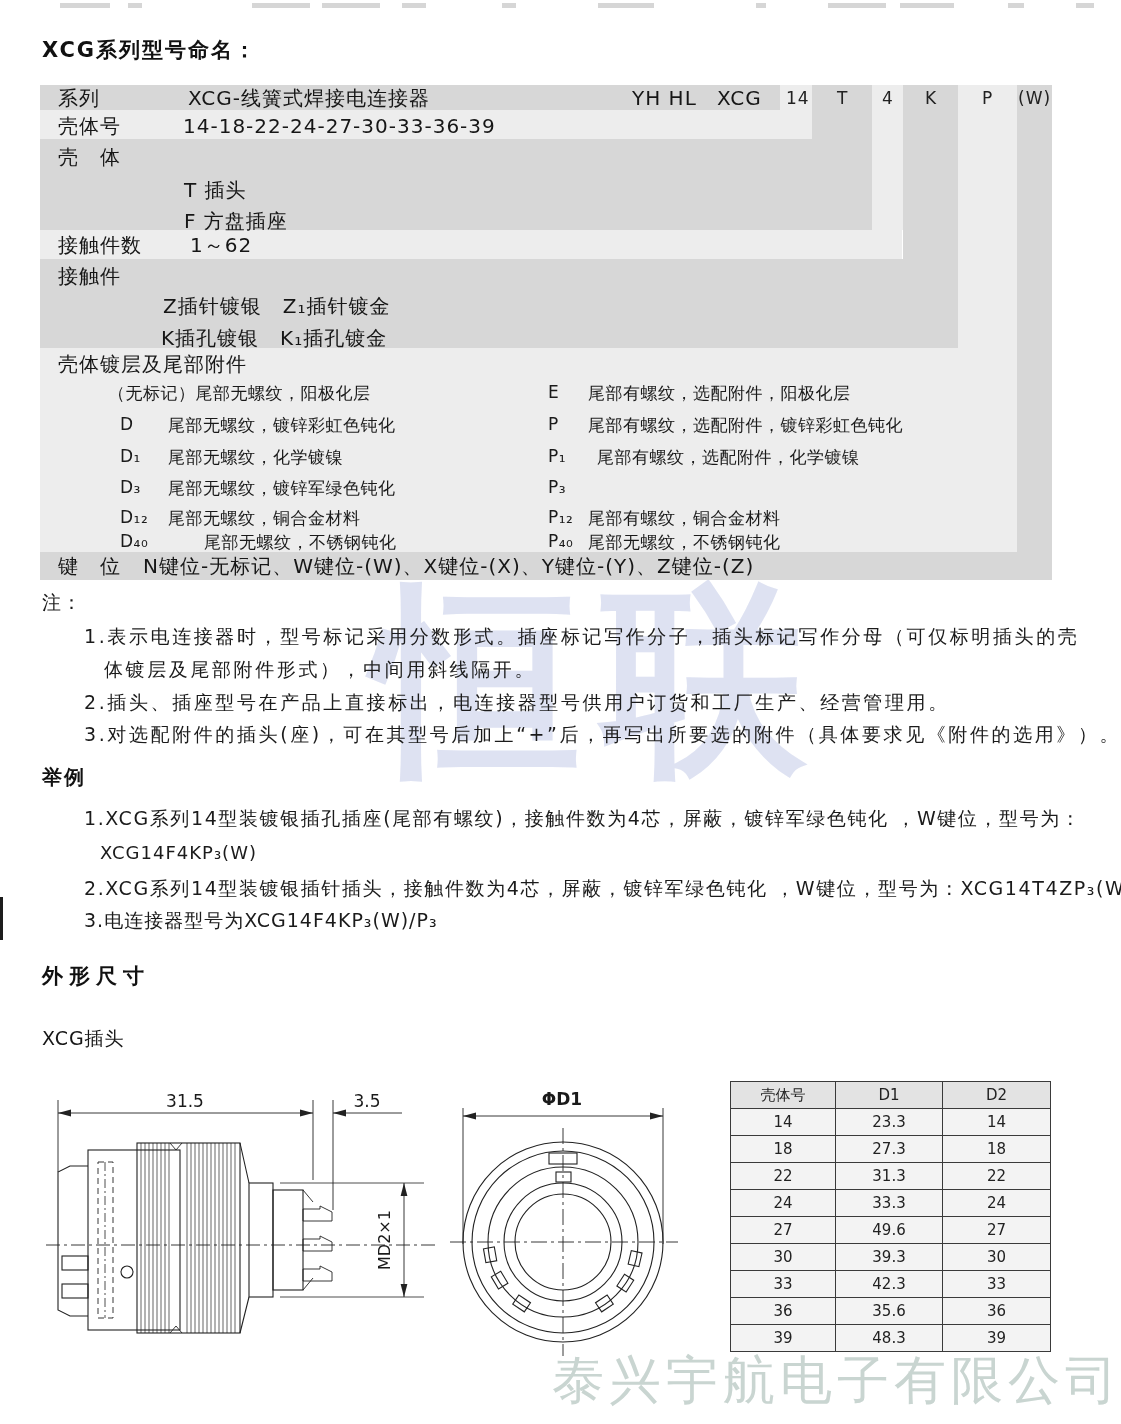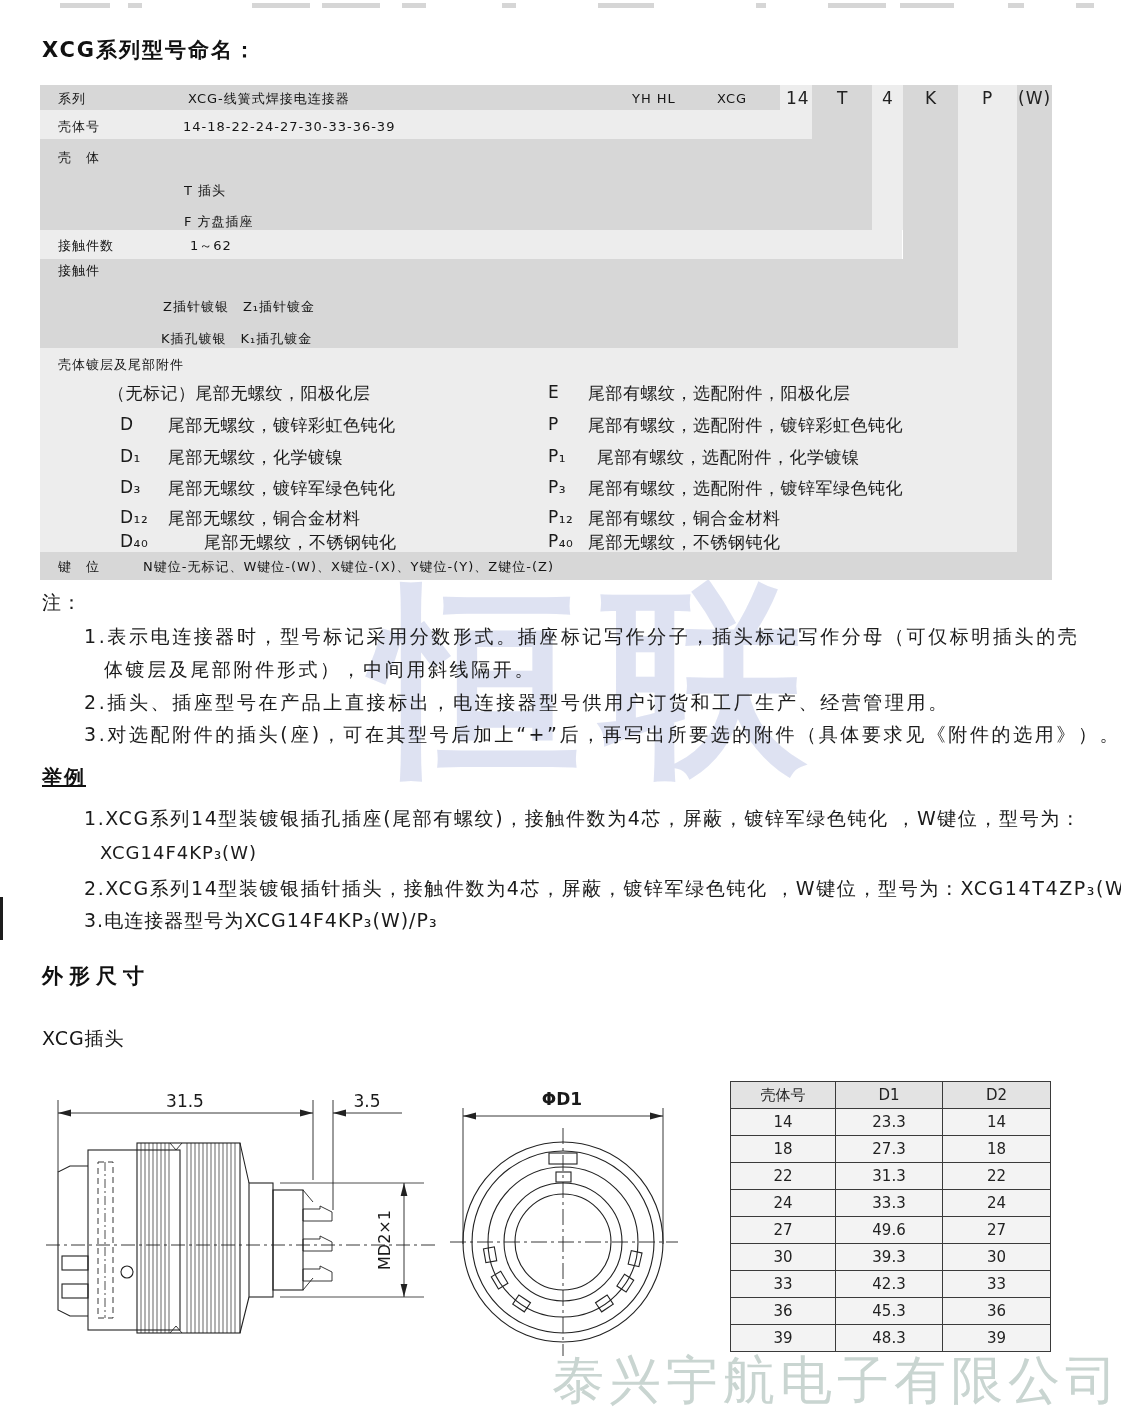--- a/index.html
+++ b/index.html
@@ -2,21 +2,21 @@
 <html><head>
 <meta charset="utf-8">
 <style>
   html,body{margin:0;padding:0;background:#fff;}
   .page{position:relative;width:1121px;height:1424px;background:#ffffff;overflow:hidden;
         font-family:"DejaVu Sans","Liberation Sans",sans-serif;color:#141414;}
   .abs{position:absolute;}
   .bg{position:absolute;}
   .gray{background:#d7d7d7;}
   .light{background:#ededed;}
-  .t{position:absolute;font-size:13px;letter-spacing:1px;white-space:nowrap;color:#161616;line-height:21px;}
+  .t{position:absolute;font-size:20px;letter-spacing:1px;white-space:nowrap;color:#161616;line-height:21px;}
   .code{position:absolute;font-size:17px;letter-spacing:1px;color:#222;}
   .platline{position:absolute;display:flex;font-size:17px;letter-spacing:0.5px;white-space:nowrap;color:#1a1a1a;}
   .platline .pc{min-width:48px;}
   .platline.right .pc{min-width:40px;}
   .h1{position:absolute;font-size:21px;font-weight:bold;letter-spacing:2px;color:#111;white-space:nowrap;}
   .note{position:absolute;font-size:19px;letter-spacing:2.6px;white-space:nowrap;color:#1b1b1b;}
   .wm-center{position:absolute;left:375px;top:545px;font-size:205px;letter-spacing:22px;
              color:rgba(160,172,218,0.35);font-weight:bold;z-index:0;white-space:nowrap;}
   .wm-bottom{position:absolute;left:552px;top:1346px;font-size:52px;letter-spacing:5px;
              color:#c9d5d1;z-index:0;white-space:nowrap;}
@@ -87,21 +87,21 @@
       <div class="t" style="left:58px;top:116px;">壳体号</div>
       <div class="t" style="left:183px;top:116px;">14-18-22-24-27-30-33-36-39</div>
 
       <div class="t" style="left:58px;top:147px;">壳　体</div>
       <div class="t" style="left:184px;top:180px;">T 插头</div>
       <div class="t" style="left:184px;top:211px;">F 方盘插座</div>
 
       <div class="t" style="left:58px;top:235px;">接触件数</div>
       <div class="t" style="left:190px;top:235px;">1～62</div>
 
-      <div class="t" style="left:58px;top:260px;text-align:center;">接触件</div>
+      <div class="t" style="left:58px;top:266px;text-align:center;">接触件</div>
       <div class="t" style="left:163px;top:296px;">Z插针镀银　Z₁插针镀金</div>
       <div class="t" style="left:161px;top:328px;">K插孔镀银　K₁插孔镀金</div>
 
       <div class="t" style="left:58px;top:354px;">壳体镀层及尾部附件</div>
 
       <div class="platline" style="left:108px;top:382px;">
         <span class="pc">（无标记）</span>
         <span>尾部无螺纹，阳极化层</span>
         </div>
       <div class="platline right" style="left:548px;top:382px;">
@@ -126,21 +126,20 @@
         <span class="pc">P₁</span>
         <span>尾部有螺纹，选配附件，化学镀镍</span>
         </div>
 
       <div class="platline" style="left:120px;top:477px;">
         <span class="pc">D₃</span>
         <span>尾部无螺纹，镀锌军绿色钝化</span>
         </div>
       <div class="platline right" style="left:548px;top:477px;">
         <span class="pc">P₃</span>
-        <span>尾部有螺纹，选配附件，镀锌军绿色钝化</span>
         </div>
 
       <div class="platline" style="left:120px;top:507px;">
         <span class="pc">D₁₂</span>
         <span>尾部无螺纹，铜合金材料</span>
         </div>
       <div class="platline right" style="left:548px;top:507px;">
         <span class="pc">P₁₂</span>
         <span>尾部有螺纹，铜合金材料</span>
         </div>
@@ -160,21 +159,21 @@
 
     <div>
       <div class="note" style="left:42px;top:590px;letter-spacing:1px;">注：</div>
       <div class="note" style="left:84px;top:624px;">1.表示电连接器时，型号标记采用分数形式。插座标记写作分子，插头标记写作分母（可仅标明插头的壳</div>
       <div class="note" style="left:104px;top:657px;">体镀层及尾部附件形式），中间用斜线隔开。</div>
       <div class="note" style="left:84px;top:690px;">2.插头、插座型号在产品上直接标出，电连接器型号供用户订货和工厂生产、经营管理用。</div>
       <div class="note" style="left:84px;top:722px;">3.对选配附件的插头(座)，可在其型号后加上“+”后，再写出所要选的附件（具体要求见《附件的选用》）。</div>
     </div>
 
     <div>
-      <div class="h1" style="left:42px;top:764px;font-size:20px;text-decoration:underline;">举例</div>
+      <div class="h1" style="left:42px;top:764px;font-size:20px;">举例</div>
       <div class="note" style="left:84px;top:806px;letter-spacing:1.6px;">1.XCG系列14型装镀银插孔插座(尾部有螺纹)，接触件数为4芯，屏蔽，镀锌军绿色钝化 ，W键位，型号为：</div>
       <div class="note" style="left:100px;top:842px;letter-spacing:1px;font-size:18px;">XCG14F4KP₃(W)</div>
       <div class="note" style="left:84px;top:876px;letter-spacing:1.6px;">2.XCG系列14型装镀银插针插头，接触件数为4芯，屏蔽，镀锌军绿色钝化 ，W键位，型号为：XCG14T4ZP₃(W)</div>
       <div class="note" style="left:84px;top:908px;letter-spacing:1px;">3.电连接器型号为XCG14F4KP₃(W)/P₃</div>
     </div>
 
     <div class="abs" style="left:0;top:897px;width:3px;height:43px;background:#1c1c1c;"></div>
 
     <div class="h1" style="left:42px;top:962px;letter-spacing:6px;font-family:Liberation Serif, serif;">外形尺寸</div>
     <div class="t" style="left:42px;top:1028px;font-size:19px;">XCG插头</div>
@@ -308,21 +307,21 @@
             <td>39.3</td>
             <td>30</td>
           </tr>
       <tr>
             <td>33</td>
             <td>42.3</td>
             <td>33</td>
           </tr>
       <tr>
             <td>36</td>
-            <td>45.3</td>
+            <td>35.6</td>
             <td>36</td>
           </tr>
       <tr>
             <td>39</td>
             <td>48.3</td>
             <td>39</td>
           </tr>
     </tbody>
       </table>
 

